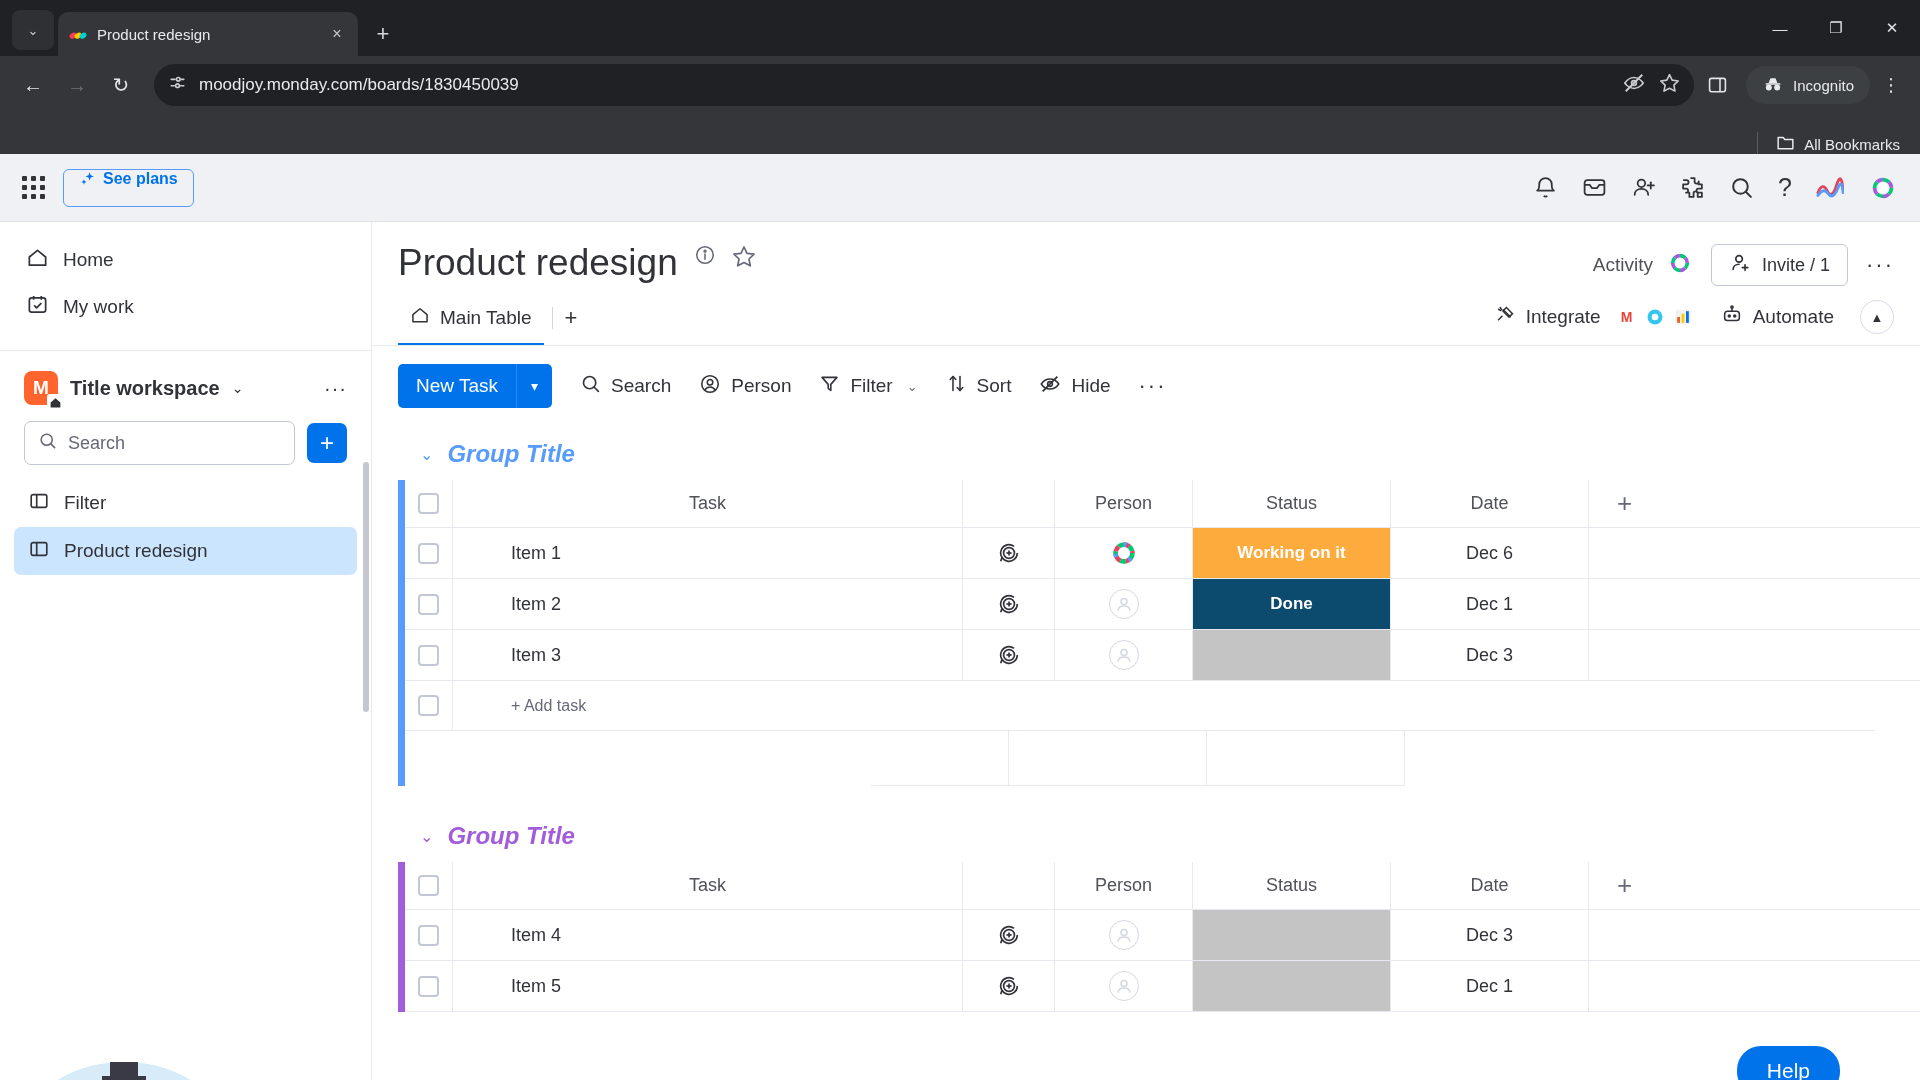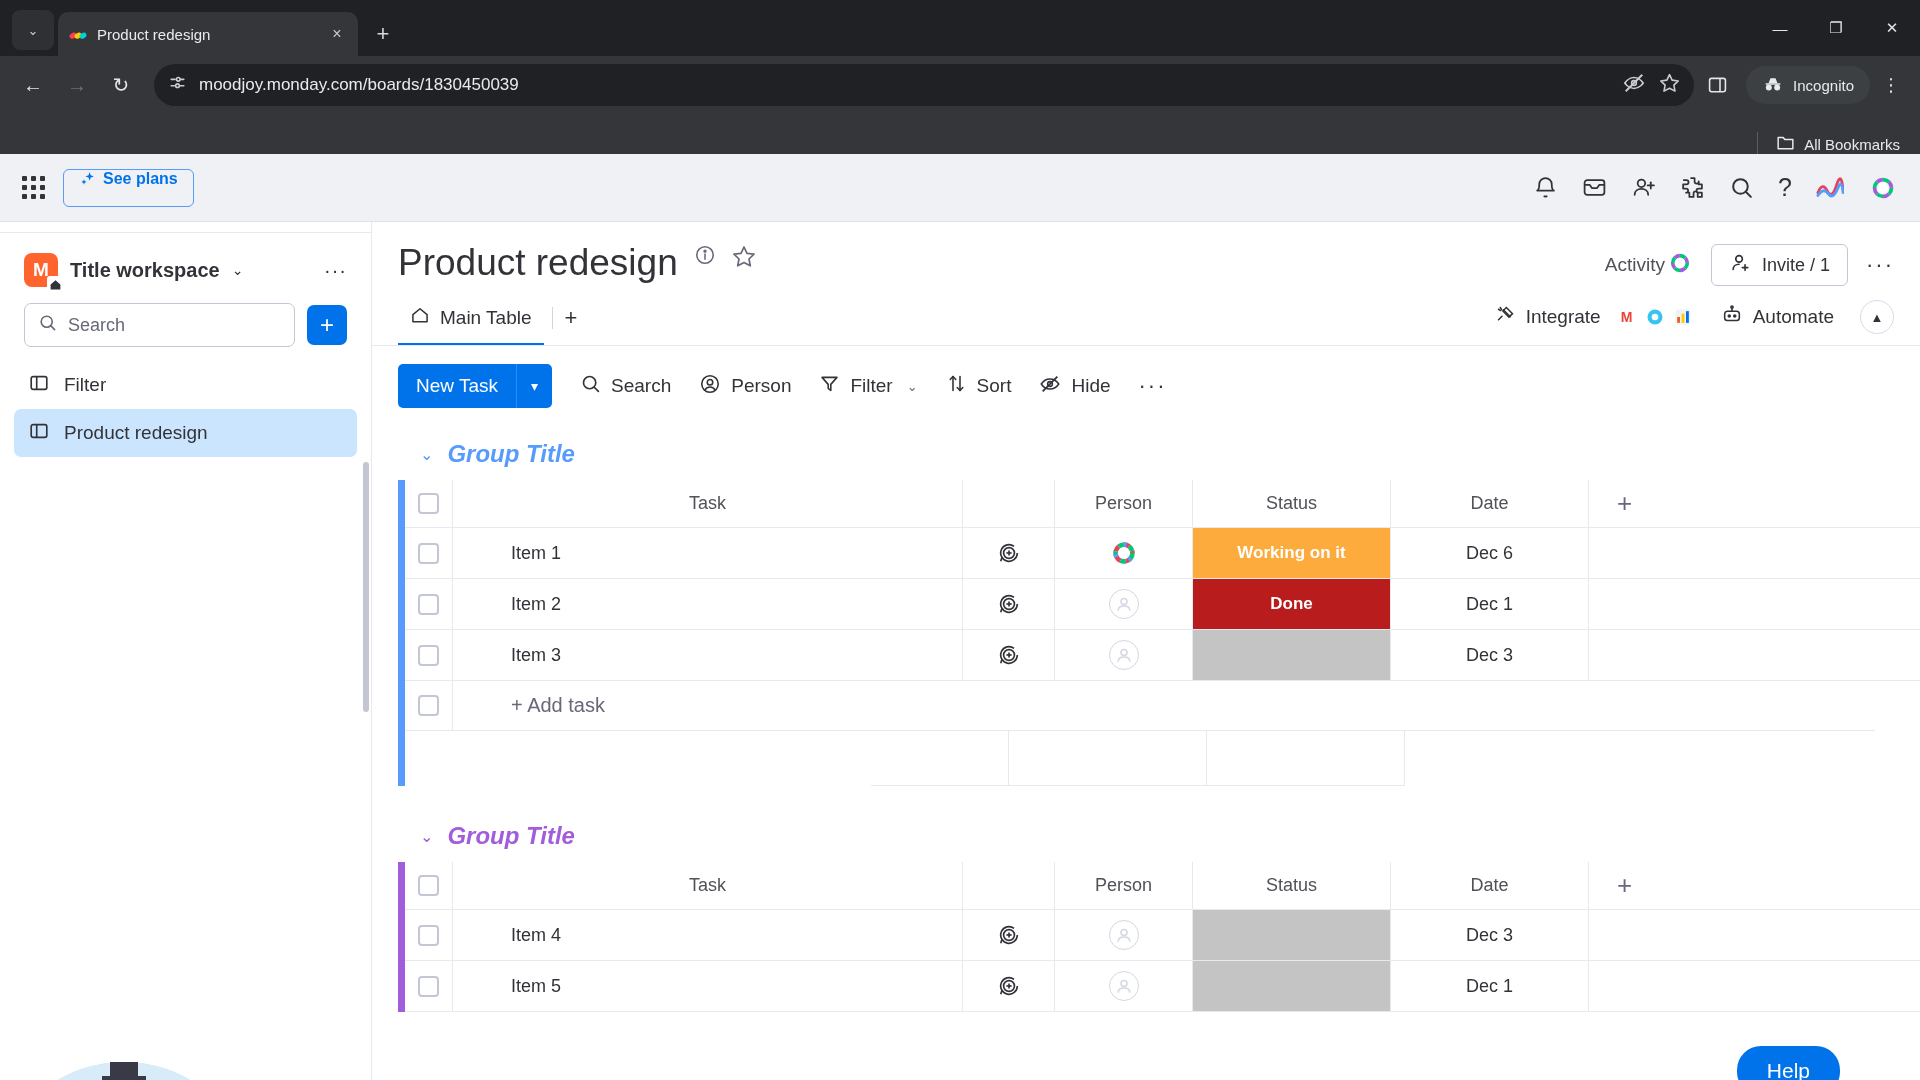--- a/index.html
+++ b/index.html
@@ -101,21 +101,21 @@
   .sb-board.active { background:#cce5ff; }
   .sb-scroll { position:absolute; right:2px; top:240px; width:6px; height:250px;
                background:#c5c7d0; border-radius:4px; }
   .snow { position:absolute; bottom:0; left:14px; width:220px; height:150px; overflow:hidden; }
 
   .main { flex:1; background:#fff; position:relative; overflow:hidden; }
   .board-head { padding:22px 26px 0 26px; display:flex; align-items:flex-start; }
   .board-title { font-size:37px; font-weight:400; color:#323338; line-height:1; }
   .bt-ico { margin-left:16px; color:#676879; font-size:20px; display:inline-flex; }
   .bh-right { margin-left:auto; display:flex; align-items:center; gap:18px; }
-  .activity { display:flex; align-items:center; gap:2px; color:#505258; font-size:19px; }
+  .activity { display:flex; align-items:center; gap:14px; color:#505258; font-size:19px; }
   .invite { display:flex; align-items:center; gap:11px; height:42px; padding:0 17px;
             border:1px solid #c3c6d4; border-radius:6px; color:#323338; font-size:18px; }
   .bh-dots { color:#323338; font-size:22px; letter-spacing:2px; }
 
   .tabrow { display:flex; align-items:center; padding:10px 26px 0 26px; position:relative; }
   .vtab { display:flex; align-items:center; gap:10px; padding:9px 12px 13px 12px;
           color:#323338; font-size:19px; border-bottom:3px solid #0073ea; }
   .vtab-sep { width:1px; height:22px; background:#d0d4e4; margin:0 12px 6px 8px; }
   .vtab-plus { color:#323338; font-size:22px; padding-bottom:6px; }
   .tabrow-right { margin-left:auto; display:flex; align-items:center; gap:26px; padding-bottom:8px; }
@@ -155,21 +155,21 @@
   .c-status { width:198px; }
   .c-date { width:198px; }
   .c-plus { width:380px; justify-content:flex-start; padding-left:28px; border-right:none; }
   .head .cell { color:#505258; }
   .chk { width:21px; height:21px; border:2px solid #c3c6d4; border-radius:4px; background:#fff; }
   .status-pill { width:100%; height:100%; display:flex; align-items:center; justify-content:center;
                  color:#fff; font-size:17px; font-weight:600; }
   .addtask { display:flex; height:50px; align-items:stretch; }
   .addtask .c-check { border-right:1px solid #e6e9ef; border-bottom:1px solid #e6e9ef; }
   .addtask .lbl { flex:1; max-width:1422px; display:flex; align-items:center; padding-left:58px;
-                  color:#676879; font-size:20px; border-bottom:1px solid #e6e9ef; }
+                  color:#676879; font-size:16px; border-bottom:1px solid #e6e9ef; }
   .ghost { display:flex; height:55px; margin-left:466px; }
   .ghost .g { border-right:1px solid #e6e9ef; border-bottom:1px solid #e6e9ef; }
 
   .avatar-ph { width:30px; height:30px; border-radius:50%; border:1.5px solid #d5d8e3; display:flex;
                align-items:center; justify-content:center; }
   .helpbtn { position:absolute; right:80px; bottom:52px; background:#0073ea; color:#fff;
              font-size:21px; padding:13px 30px; border-radius:24px; }
 </style>
 </head>
 <body>
@@ -337,20 +337,40 @@
             <circle r="5.5" fill="#fff"></circle>
           </g>
         </svg>
       </span>
     </div>
   </div>
 
   <div class="app">
 
     <div class="sidebar">
+      <div class="sb-top">
+        <div class="sb-link">
+          <span>
+            <svg width="23" height="23" viewBox="0 0 24 24" fill="none" stroke="#323338" stroke-width="1.8" stroke-linejoin="round">
+              <path d="M3.5 11.5L12 4.5l8.5 7V20h-17z"></path>
+            </svg>
+          </span>
+          <span>Home</span>
+        </div>
+        <div class="sb-link">
+          <span>
+            <svg width="23" height="23" viewBox="0 0 24 24" fill="none" stroke="#323338" stroke-width="1.8" stroke-linejoin="round">
+              <rect x="3.5" y="5" width="17" height="15" rx="2.5"></rect>
+                <path d="M8 3v4M16 3v4"></path>
+              <polyline points="8.5,13 11,15.5 16,10.5"></polyline>
+            </svg>
+          </span>
+          <span>My work</span>
+        </div>
+      </div>
       <div class="sb-divider"></div>
 
       <div class="ws-row">
         <span class="ws-avatar">
           <span>M</span>
           <span class="home-badge">
             <svg width="13" height="13" viewBox="0 0 24 24" fill="#323338">
                 <path d="M3 12L12 4l9 8v9H3z"></path>
               </svg>
           </span>
@@ -665,21 +685,21 @@
               </div>
               <div class="cell c-person">
                 <span class="avatar-ph">
                   <svg width="20" height="20" viewBox="0 0 24 24" fill="none" stroke="#d5d8e3" stroke-width="1.8">
                     <circle cx="12" cy="9" r="3.6"></circle>
                       <path d="M5 20c0-3.8 3.2-5.6 7-5.6s7 1.8 7 5.6"></path>
                   </svg>
                 </span>
               </div>
               <div class="cell c-status" style="padding:0;">
-                <span class="status-pill" style="background:#b91c1c;">Done</span>
+                <span class="status-pill" style="background:#0c4a6e;">Done</span>
               </div>
               <div class="cell c-date">Dec 1</div>
               <div class="cell c-plus"></div>
             </div>
 
             <div class="trow">
               <div class="cell c-check">
                   <span class="chk"></span>
                 </div>
               <div class="cell c-task">Item 3</div>

